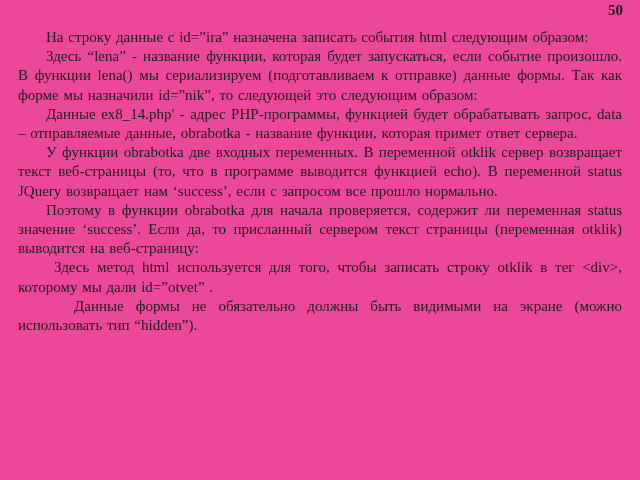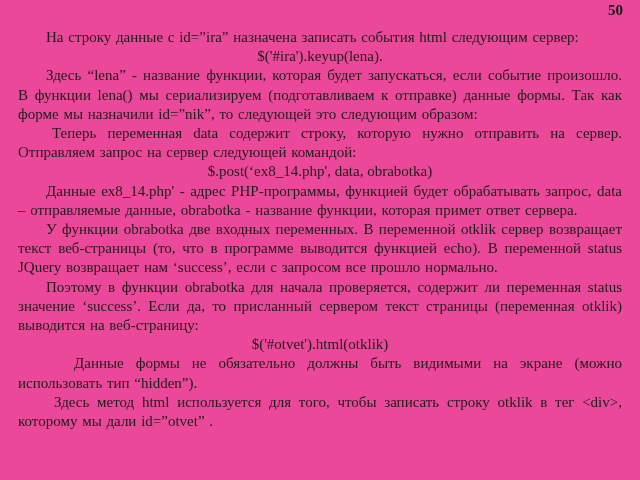--- a/index.html
+++ b/index.html
@@ -46,25 +46,21 @@
   .b {
     font-weight: normal;
   }
 </style>
 </head>
 <body>
 
 <div class="page">
   <div class="page-number">50</div>
   <div class="content">
-      <p class="para body"><span>На строку данные с </span><span class="b">id=”ira”</span><span> назначена записать события </span><span class="b">html</span><span> следующим сервер:</span></p>
-      <p class="para code"><span class="b">$('#ira').keyup(lena).</span></p>
+      <p class="para body"><span>На строку данные с </span><span class="b">id=”ira”</span><span> назначена записать события </span><span class="b">html</span><span> следующим образом:</span></p>
       <p class="para body"><span>Здесь “</span><span class="b">lena</span><span>” - название  функции,  которая  будет  запускаться, если событие произошло.  В функции </span><span class="b">lena</span><span>() мы  сериализируем  (подготавливаем к отправке)  данные формы. Так как форме мы  назначили </span><span class="b">id=”nik”</span><span>, то  следующей  это  следующим образом:</span></p>
-      <p class="para body" style="text-indent: 34px;"><span>Теперь  переменная </span><span class="b">data</span><span>  содержит  строку,  которую нужно отправить на сервер. Отправляем запрос на сервер следующей командой:</span></p>
-      <p class="para code"><span class="b">$.post(‘ex8_14.php', data, obrabotka)</span></p>
       <p class="para body"><span>Данные  </span><span class="b">ex8_14.php'</span><span> - адрес PHP-программы, функцией  будет  обрабатывать  запрос, </span><span class="b">data</span><span> –  отправляемые  данные,   </span><span class="b">obrabotka</span><span> - название  функции, которая  примет  ответ сервера.</span></p>
       <p class="para body"><span>У функции  </span><span class="b">obrabotka</span><span>  две  входных  переменных.  В  переменной </span><span class="b">otklik</span><span>  сервер возвращает  текст  веб-страницы (то,  что  в программе  выводится  функцией  </span><span class="b">echo</span><span>).  В переменной   </span><span class="b">status</span><span> JQuery  возвращает   нам  ‘</span><span class="b">success</span><span>’,  если  с  запросом  все  прошло нормально.</span></p>
       <p class="para body"><span>Поэтому  в  функции </span><span class="b">obrabotka</span><span> для  начала  проверяется,  содержит   ли   переменная </span><span class="b">status</span><span>   значение ‘</span><span class="b">success</span><span>’.   Если   да,   то   присланный   сервером   текст   страницы (переменная </span><span class="b">otklik</span><span>) выводится на веб-страницу:</span></p>
-      <p class="para code"><span class="b">$('#otvet').html(otklik)</span></p>
+      <p class="para body" style="text-indent: 36px;"><span>Здесь метод </span><span class="b">html</span><span> используется для того,  чтобы записать строку </span><span class="b">otklik</span><span> в тег &lt;div&gt;, которому мы дали </span><span class="b">id=”otvet”</span><span> .</span></p>
       <p class="para body" style="text-indent: 56px;"><span>Данные  формы  не  обязательно  должны  быть  видимыми  на   экране  (можно использовать  тип </span><span class="b">“hidden”</span><span>).</span></p>
-      <p class="para body" style="text-indent: 36px;"><span>Здесь метод </span><span class="b">html</span><span> используется для того,  чтобы записать строку </span><span class="b">otklik</span><span> в тег &lt;div&gt;, которому мы дали </span><span class="b">id=”otvet”</span><span> .</span></p>
     </div>
 </div>
 
 </body></html>

